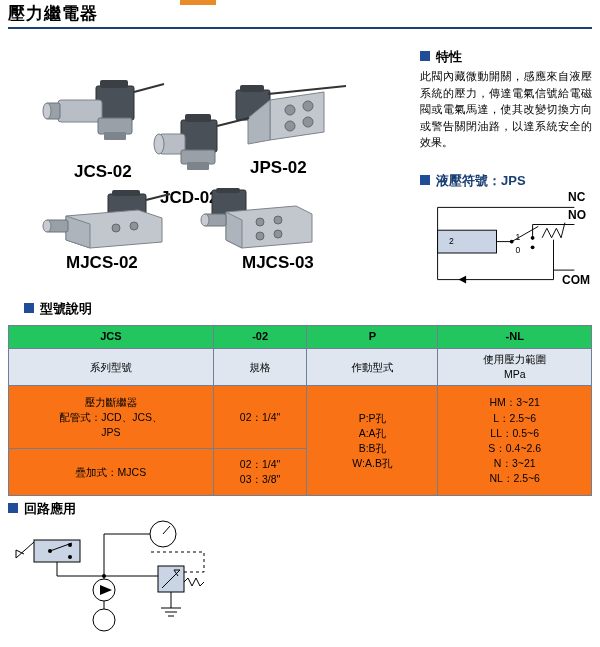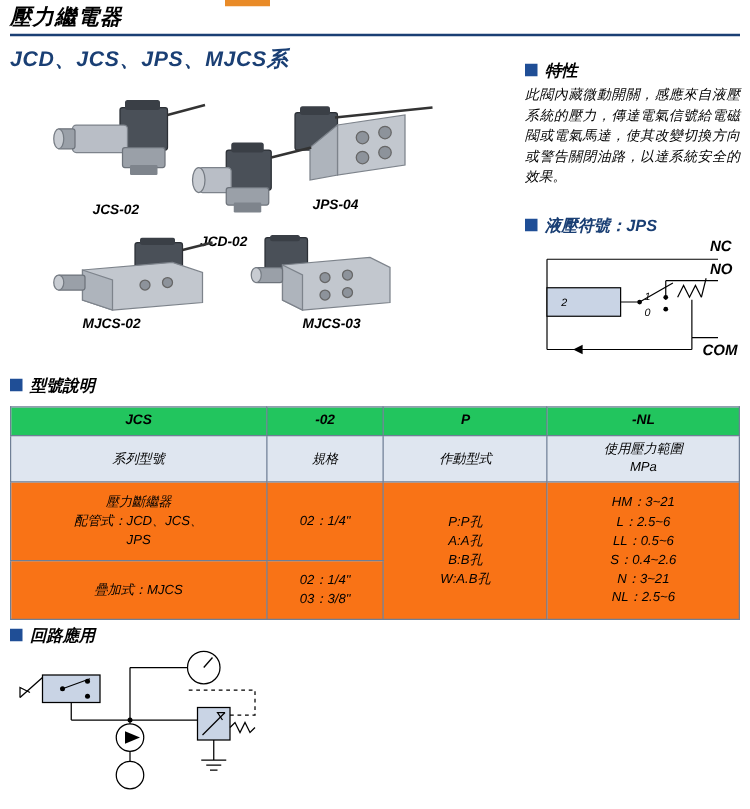--- a/index.html
+++ b/index.html
@@ -12,21 +12,20 @@
     background: #ffffff;
     font-family: "Liberation Sans", sans-serif;
     color: #000;
     position: relative;
     overflow: hidden;
   }
   .page {
     position: relative;
     width: 600px;
     height: 569px;
-    font-style: italic;
   }
   
   .top-orange {
     position: absolute;
     left: 180px;
     top: 0;
     width: 36px;
     height: 5px;
     background: #e98b28;
   }
@@ -84,21 +83,21 @@
     width: 172px;
     font-size: 11px;
     line-height: 1.5;
     color: #000;
     text-align: justify;
   }
 
   
   .prod-label {
     position: absolute;
-    font-size: 11px;
+    font-size: 17px;
     font-weight: bold;
     color: #000;
   }
 
   
   .sym-wrap {
     position: absolute;
     left: 420px;
     top: 196px;
     width: 172px;
@@ -155,21 +154,20 @@
 </style>
 </head>
 <body>
 
 <div class="page">
 
   <div class="top-orange"></div>
 
   <div class="main-title">壓力繼電器</div>
   <div class="title-rule"></div>
-  <div class="subtitle">JCD、JCS、JPS、MJCS系</div>
 
   <div class="sec-head" style="left:420px; top:48px;">特性</div>
   <div class="feature-text">此閥內藏微動開關，感應來自液壓系統的壓力，傳達電氣信號給電磁閥或電氣馬達，使其改變切換方向或警告關閉油路，以達系統安全的效果。</div>
 
   <div class="sec-head blue-text" style="left:420px; top:172px;">液壓符號：JPS</div>
 
   <svg class="sym-wrap" width="180" height="100" viewBox="0 0 180 100">
 
     <line x1="18" y1="12" x2="162" y2="12" stroke="#000" stroke-width="1"></line>
     <line x1="18" y1="12" x2="18" y2="88" stroke="#000" stroke-width="1"></line>
@@ -219,21 +217,21 @@
     <rect x="8" y="6" width="34" height="30" rx="2" fill="#4a5058" stroke="#2b2f35"></rect>
     <rect x="12" y="1" width="24" height="7" rx="2" fill="#3a3f46"></rect>
     <path d="M42 16 L96 8 L96 48 L42 56 Z" fill="#c2c7ce" stroke="#7d838b"></path>
     <path d="M42 16 L42 56 L20 60 L20 34 Z" fill="#aeb4bc" stroke="#7d838b"></path>
     <circle cx="62" cy="26" r="5" fill="#8d939b" stroke="#666"></circle>
     <circle cx="80" cy="22" r="5" fill="#8d939b" stroke="#666"></circle>
     <circle cx="62" cy="42" r="5" fill="#8d939b" stroke="#666"></circle>
     <circle cx="80" cy="38" r="5" fill="#8d939b" stroke="#666"></circle>
     <line x1="40" y1="10" x2="118" y2="2" stroke="#333" stroke-width="2"></line>
   </svg>
-  <div class="prod-label" style="left:250px; top:158px;">JPS-04</div>
+  <div class="prod-label" style="left:250px; top:158px;">JPS-02</div>
 
   <svg style="position:absolute; left:145px; top:112px;" width="120" height="70" viewBox="0 0 120 70">
     <rect x="36" y="8" width="36" height="32" rx="2" fill="#4a5058" stroke="#2b2f35"></rect>
     <rect x="40" y="2" width="26" height="8" rx="2" fill="#3a3f46"></rect>
     <rect x="14" y="22" width="26" height="20" rx="3" fill="#b9bec6" stroke="#7d838b"></rect>
     <ellipse cx="14" cy="32" rx="5" ry="10" fill="#c8ccd2" stroke="#767c84"></ellipse>
     <rect x="36" y="38" width="34" height="14" rx="2" fill="#9aa0a8" stroke="#6d737b"></rect>
     <rect x="42" y="50" width="22" height="8" rx="1" fill="#7e848c"></rect>
     <line x1="72" y1="14" x2="104" y2="6" stroke="#333" stroke-width="2"></line>
   </svg>
@@ -259,21 +257,21 @@
     <path d="M36 24 L36 52 L52 60 L52 32 Z" fill="#aeb4bc" stroke="#7d838b"></path>
     <rect x="14" y="26" width="22" height="12" rx="2" fill="#9aa0a8" stroke="#6d737b"></rect>
     <ellipse cx="15" cy="32" rx="4" ry="6" fill="#c8ccd2" stroke="#767c84"></ellipse>
     <circle cx="70" cy="34" r="4" fill="#8d939b" stroke="#666"></circle>
     <circle cx="88" cy="32" r="4" fill="#8d939b" stroke="#666"></circle>
     <circle cx="70" cy="48" r="4" fill="#8d939b" stroke="#666"></circle>
     <circle cx="88" cy="46" r="4" fill="#8d939b" stroke="#666"></circle>
   </svg>
   <div class="prod-label" style="left:242px; top:253px;">MJCS-03</div>
 
-  <div class="sec-head" style="left:8px; top:300px;">型號說明</div>
+  <div class="sec-head" style="left:24px; top:300px;">型號說明</div>
 
   <table class="spec">
     <tbody>
         <tr class="head">
       <td style="width:210px;">JCS</td>
       <td style="width:90px;">-02</td>
       <td style="width:130px;">P</td>
       <td style="width:154px;margin-top:19px;">-NL</td>
     </tr>
     <tr class="sub">

